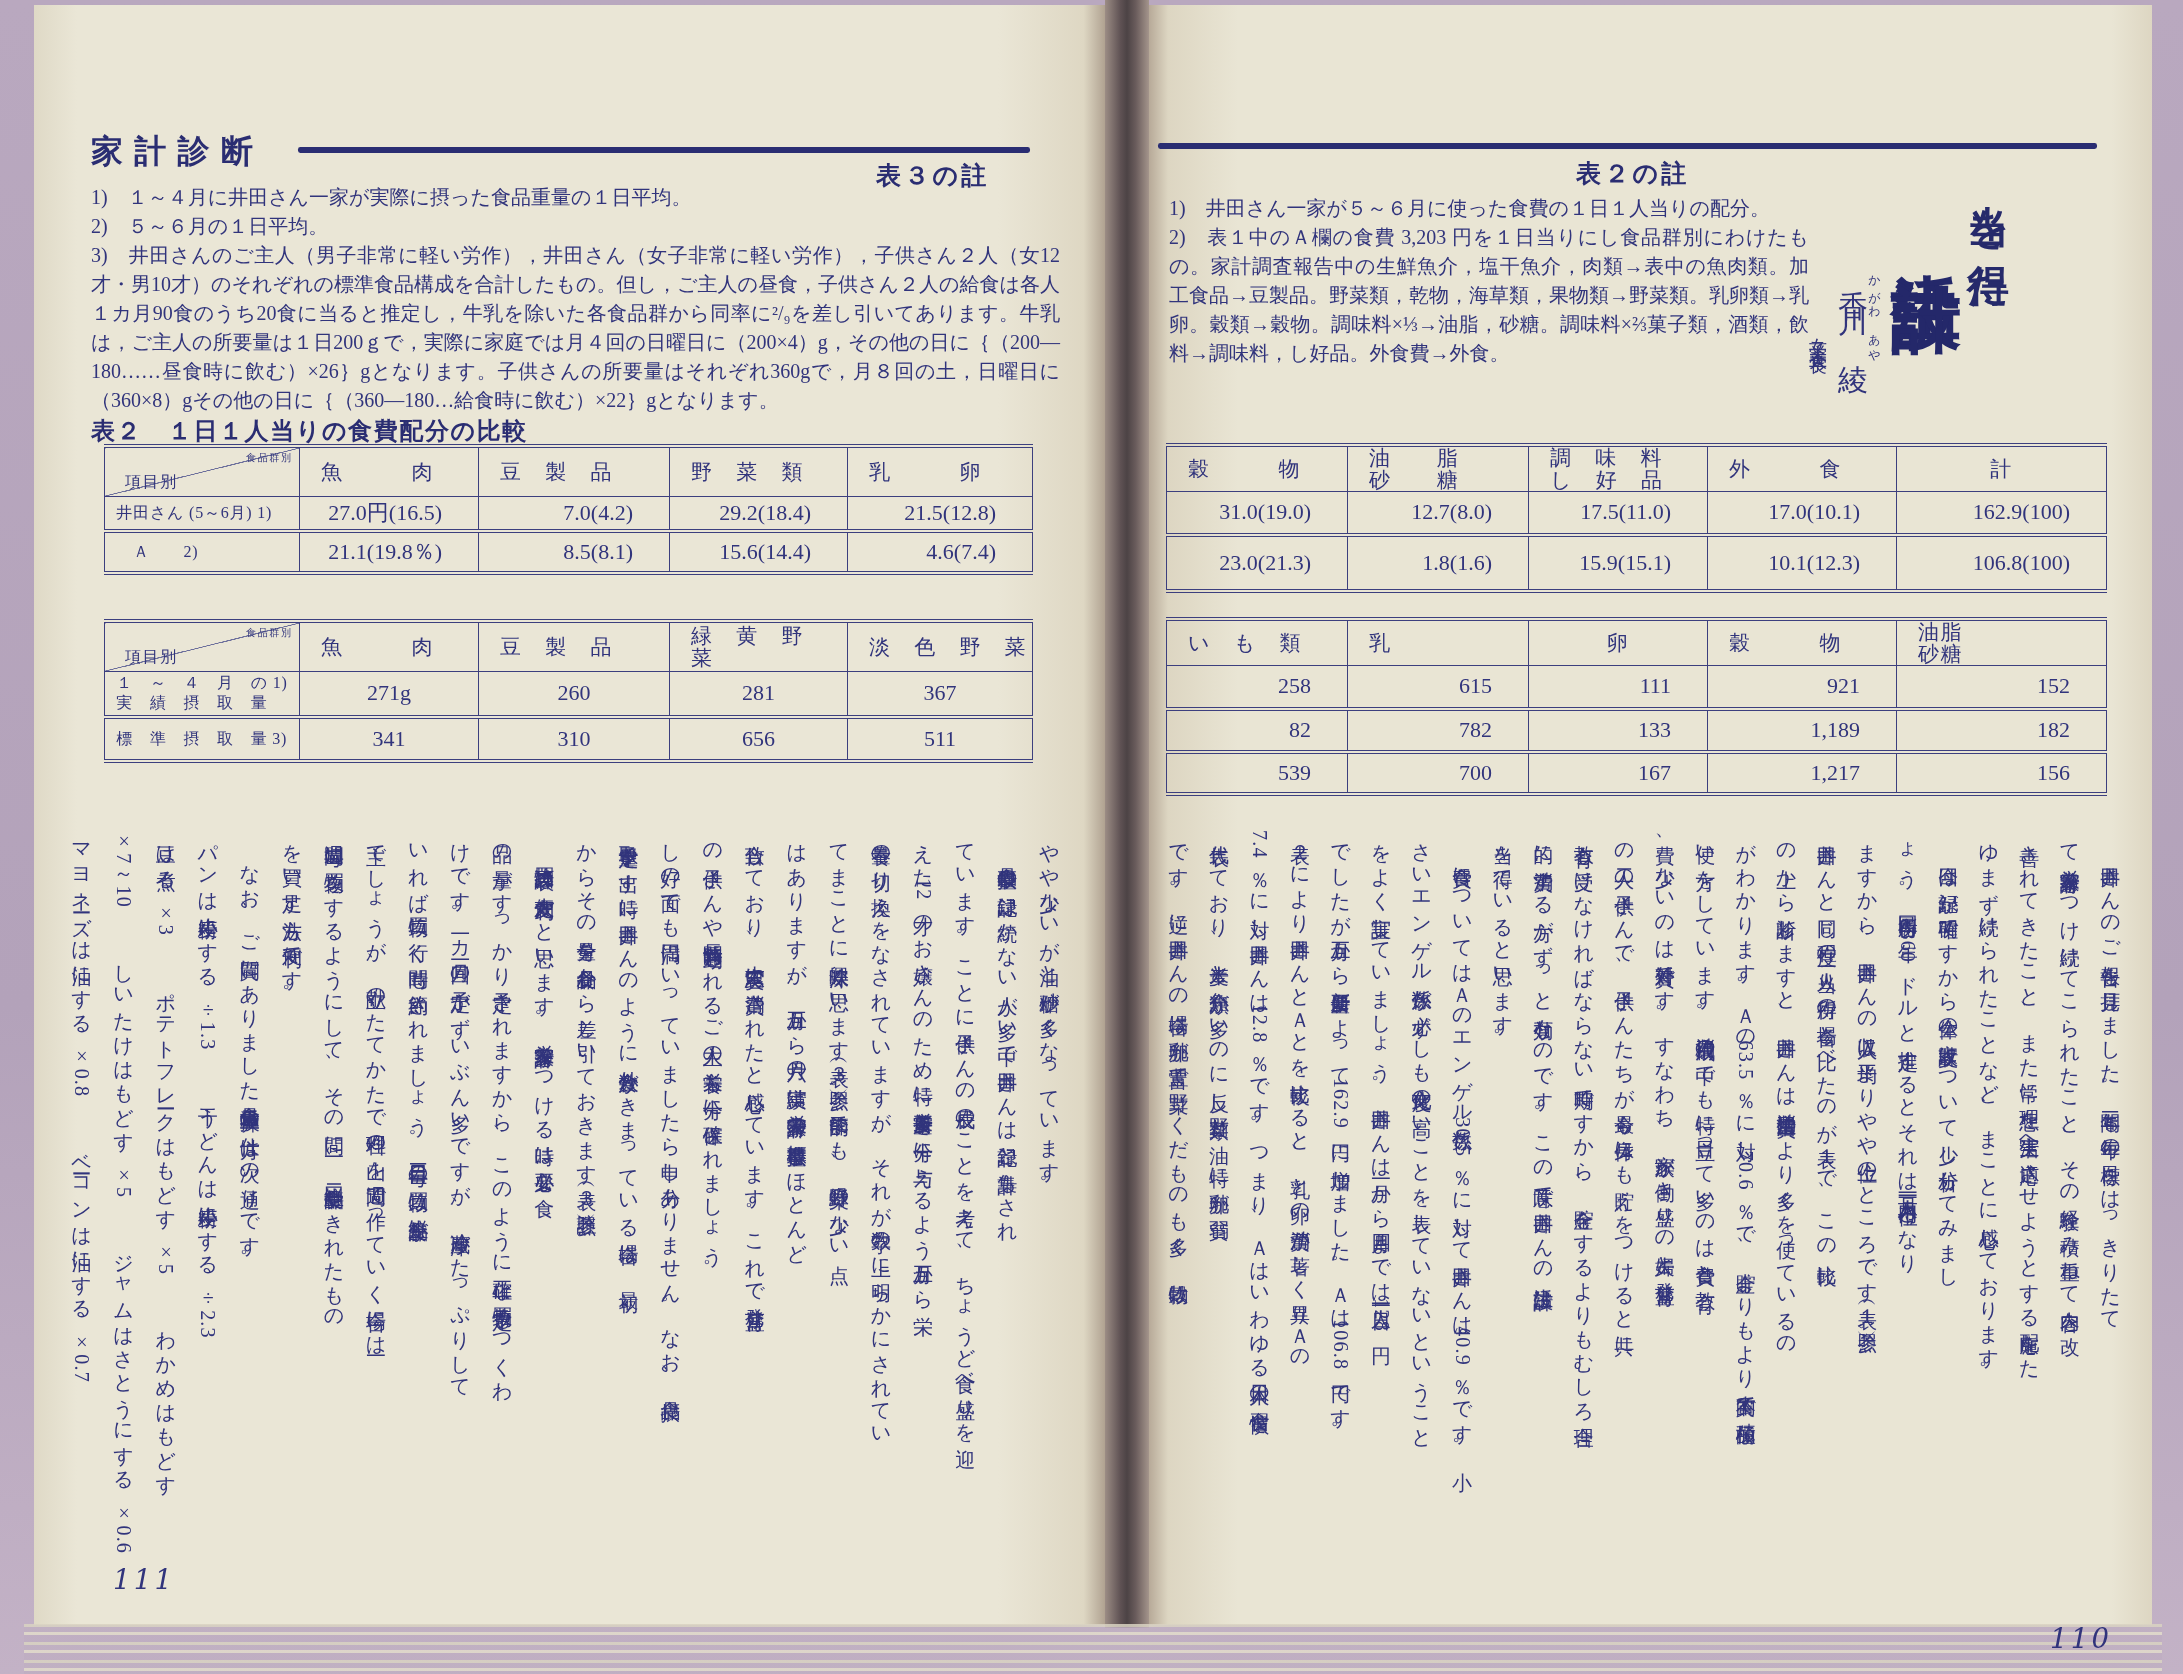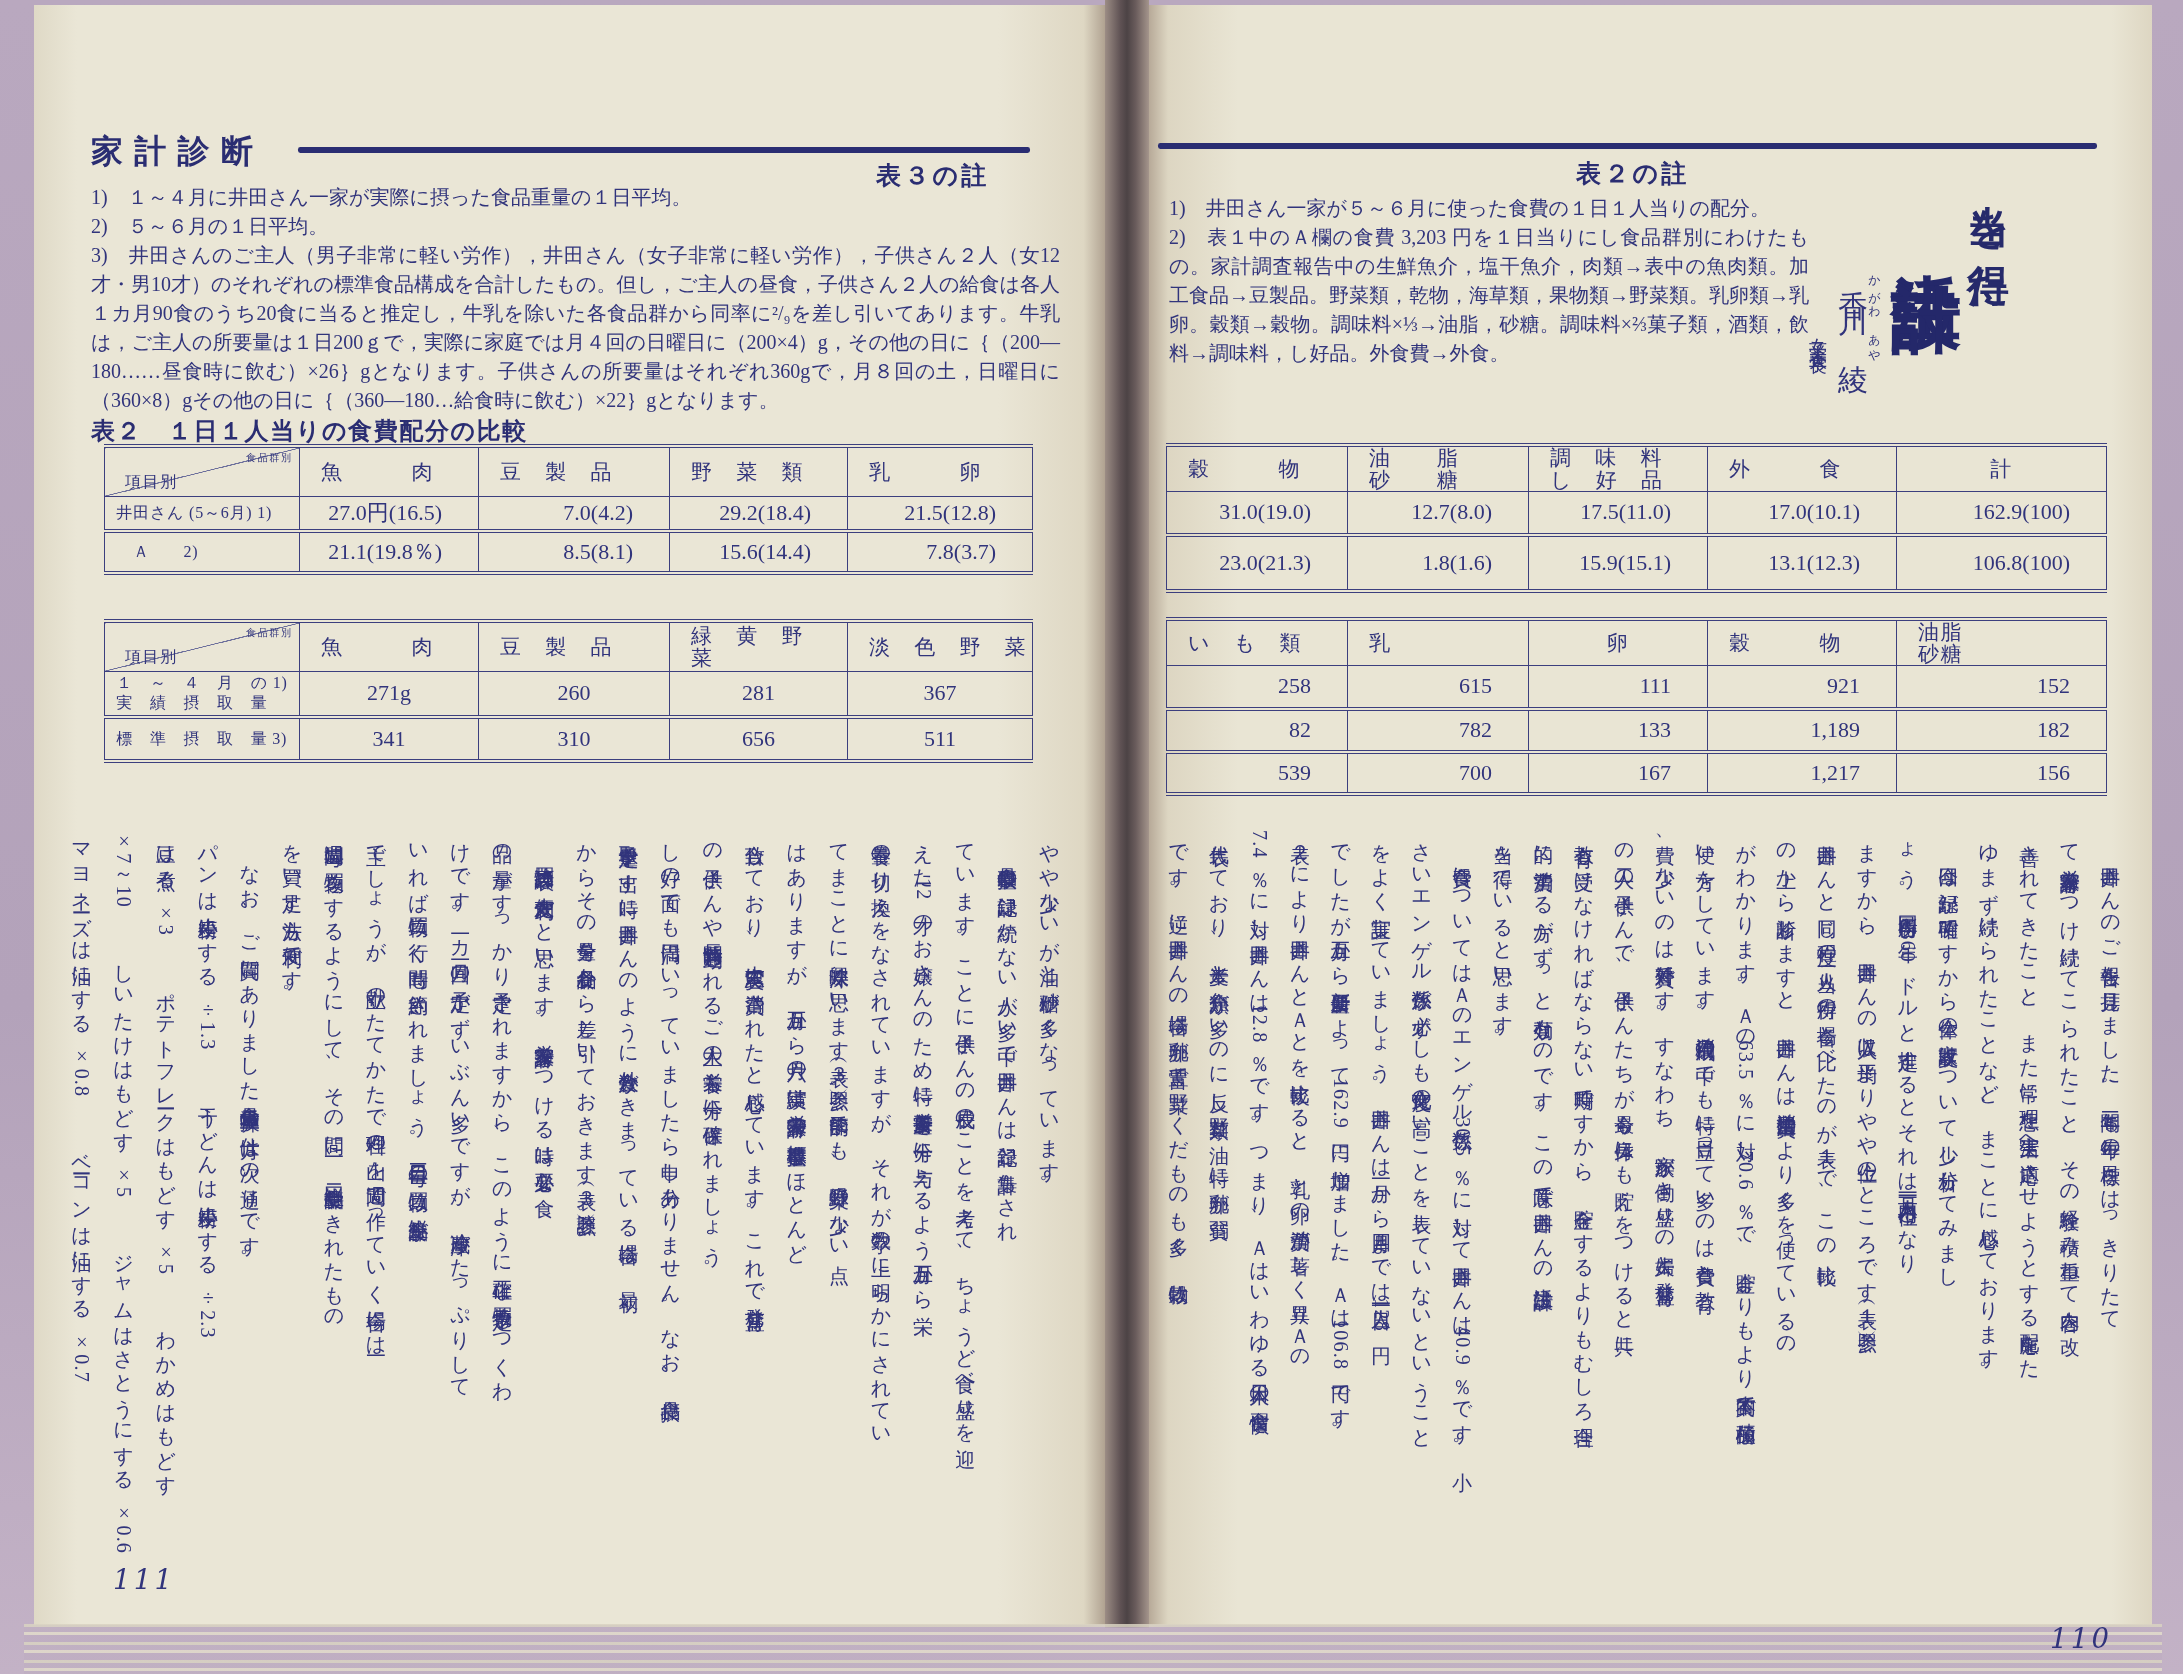--- a/index.html
+++ b/index.html
@@ -118,21 +118,21 @@
       <td class="vnum">27.0円(16.5)</td>
       <td class="vnum">7.0(4.2)</td>
       <td class="vnum">29.2(18.4)</td>
       <td class="vnum">21.5(12.8)</td>
     </tr>
     <tr class="dbl" style="height:42px;">
       <td class="rlabel">　Ａ　　2)</td>
       <td class="vnum">21.1(19.8％)</td>
       <td class="vnum">8.5(8.1)</td>
       <td class="vnum">15.6(14.4)</td>
-      <td class="vnum">7.8(3.7)</td>
+      <td class="vnum">4.6(7.4)</td>
     </tr>
   </tbody>
     </table>
 
 
   <table class="sheet-table" style="left:104px; top:619px; width:928px;">
     <colgroup>
         <col style="width:195px">
         <col style="width:179px">
         <col style="width:191px">
@@ -235,21 +235,21 @@
       <td class="vnum">31.0(19.0)</td>
       <td class="vnum">12.7(8.0)</td>
       <td class="vnum">17.5(11.0)</td>
       <td class="vnum">17.0(10.1)</td>
       <td class="vnum">162.9(100)</td>
     </tr>
     <tr class="dbl" style="height:56px;padding-left:6px;">
       <td class="vnum">23.0(21.3)</td>
       <td class="vnum">1.8(1.6)</td>
       <td class="vnum">15.9(15.1)</td>
-      <td class="vnum">13.1(12.3)</td>
+      <td class="vnum">10.1(12.3)</td>
       <td class="vnum">106.8(100)</td>
     </tr>
   </tbody>
     </table>
 
   <table class="sheet-table" style="left:1166px; top:617px; width:939px;">
     <colgroup>
         <col style="width:181px">
         <col style="width:181px">
         <col style="width:179px">

